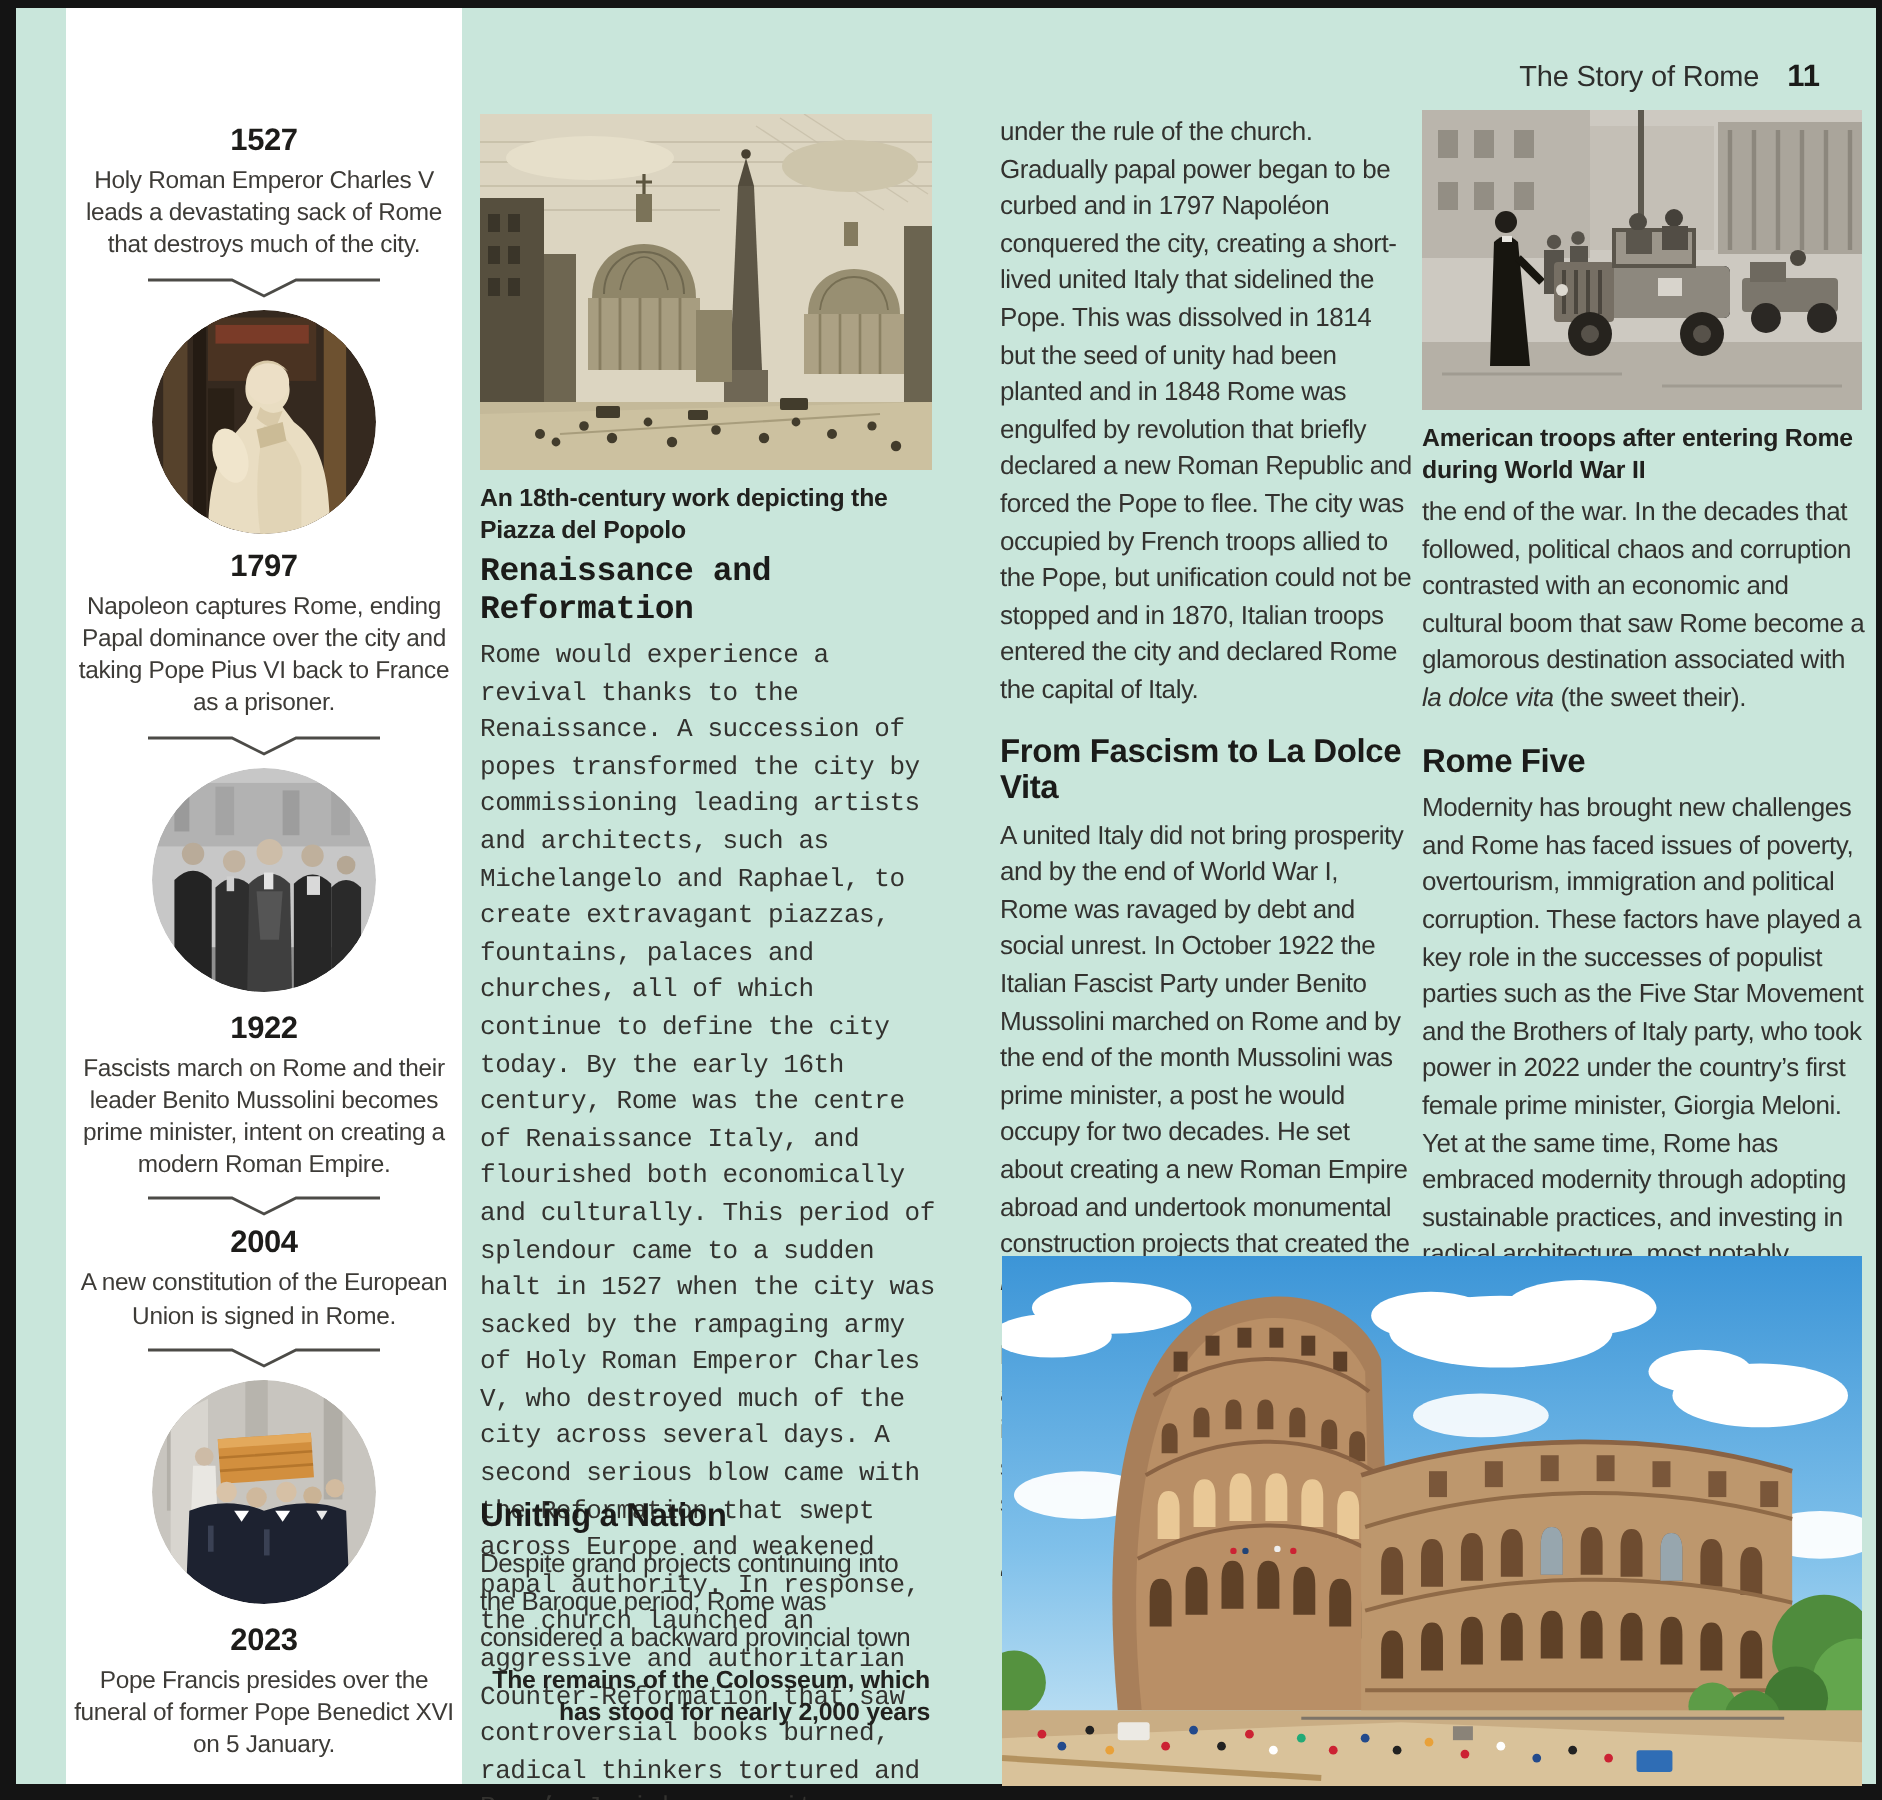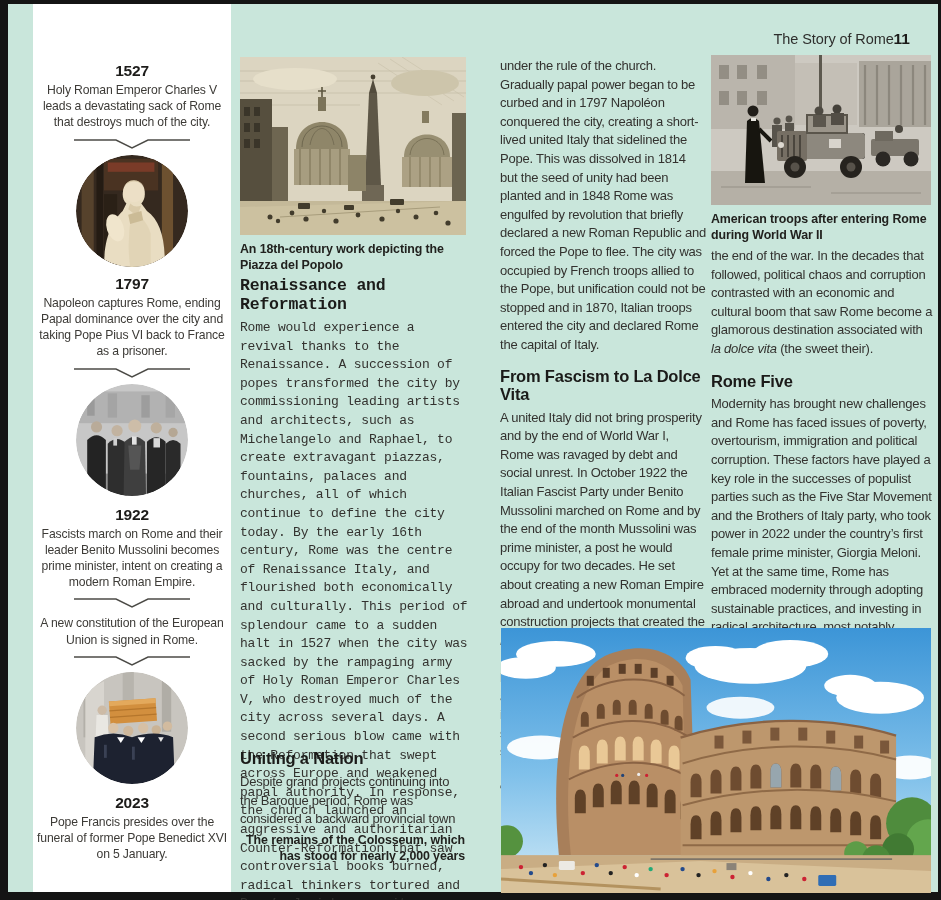--- a/index.html
+++ b/index.html
@@ -41,21 +41,21 @@
   .engraving-caption{position:absolute;left:240px;top:241px;width:210px;}
   .renaissance{position:absolute;left:240px;top:276px;width:228px;font-family:Liberation Mono, monospace;}
   .uniting{position:absolute;left:240px;top:749px;width:228px;}
   .colosseum-caption{position:absolute;left:243px;top:832px;width:222px;text-align:right;}
 
   .col2{position:absolute;left:500px;top:57px;width:206px;}
   .col2 .heading-gap{margin-top:12px;}
 
   .page-header{
     position:absolute;left:700px;top:30px;width:210px;
-    display:flex;justify-content:flex-end;align-items:baseline;
+    display:flex;justify-content:flex-end;align-items:baseline;gap:14px;
   }
   .header-title{font-size:14.5px;color:#2e2e2c;letter-spacing:-0.1px;}
   .page-number{font-size:15.5px;font-weight:bold;color:#1b1b19;}
 
   .troops-photo{position:absolute;left:711px;top:55px;width:220px;height:150px;}
   .troops-caption{position:absolute;left:711px;top:211px;width:220px;}
   .col3{position:absolute;left:711px;top:247px;width:224px;}
   .col3 .heading-gap{margin-top:13px;}
 
   .colosseum-photo{position:absolute;left:501px;top:628px;width:430px;height:265px;}
@@ -156,20 +156,21 @@
     <div class="mt10">
       <div class="tl-year">1922</div>
       <div class="tl-text">Fascists march on Rome and their leader Benito Mussolini becomes prime minister, intent on creating a modern Roman Empire.</div>
     </div>
 
     <svg class="tl-chevron" width="120" height="12" viewBox="0 0 120 12">
       <path d="M2 2 H44 L60 10 L76 2 H118" fill="none" stroke="#4c4b47" stroke-width="1.4"></path>
     </svg>
 
     <div class="mt4">
+      <div class="tl-year">2004</div>
       <div class="tl-text">A new constitution of the European Union is signed in Rome.</div>
     </div>
 
     <svg class="tl-chevron" width="120" height="12" viewBox="0 0 120 12">
       <path d="M2 2 H44 L60 10 L76 2 H118" fill="none" stroke="#4c4b47" stroke-width="1.4"></path>
     </svg>
 
     <div class="tl-photo">
       <svg width="112" height="112" viewBox="0 0 120 120">
         <defs>

